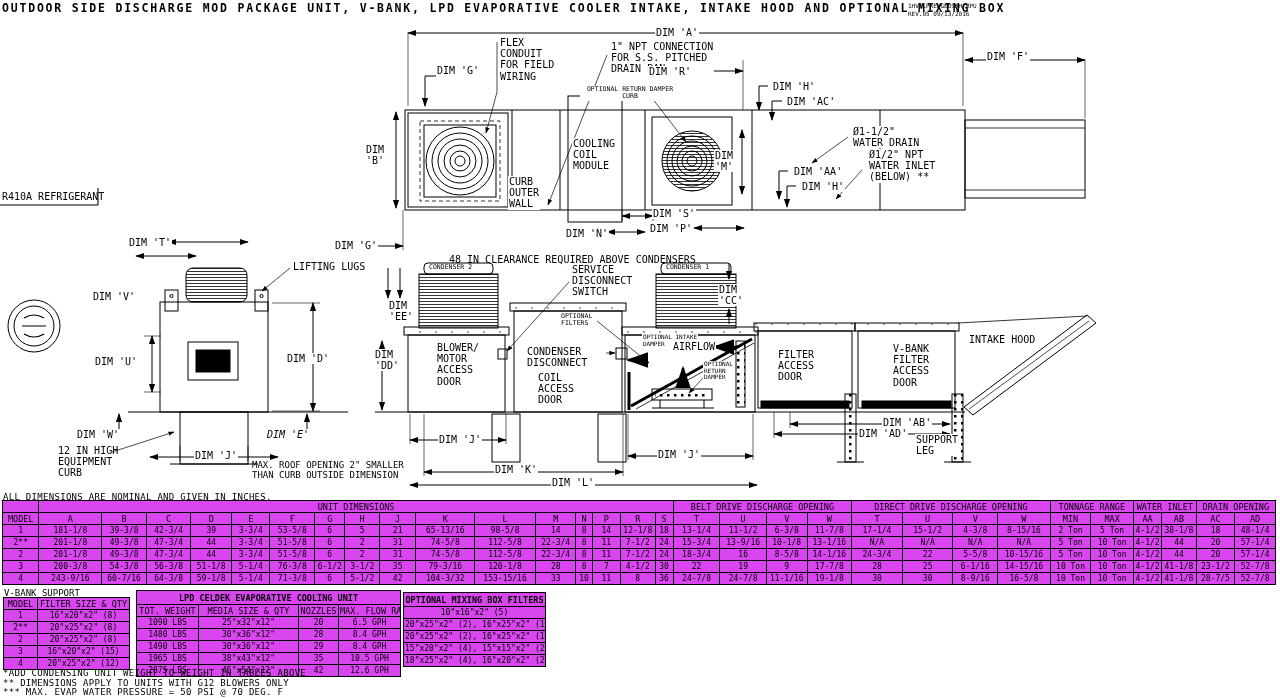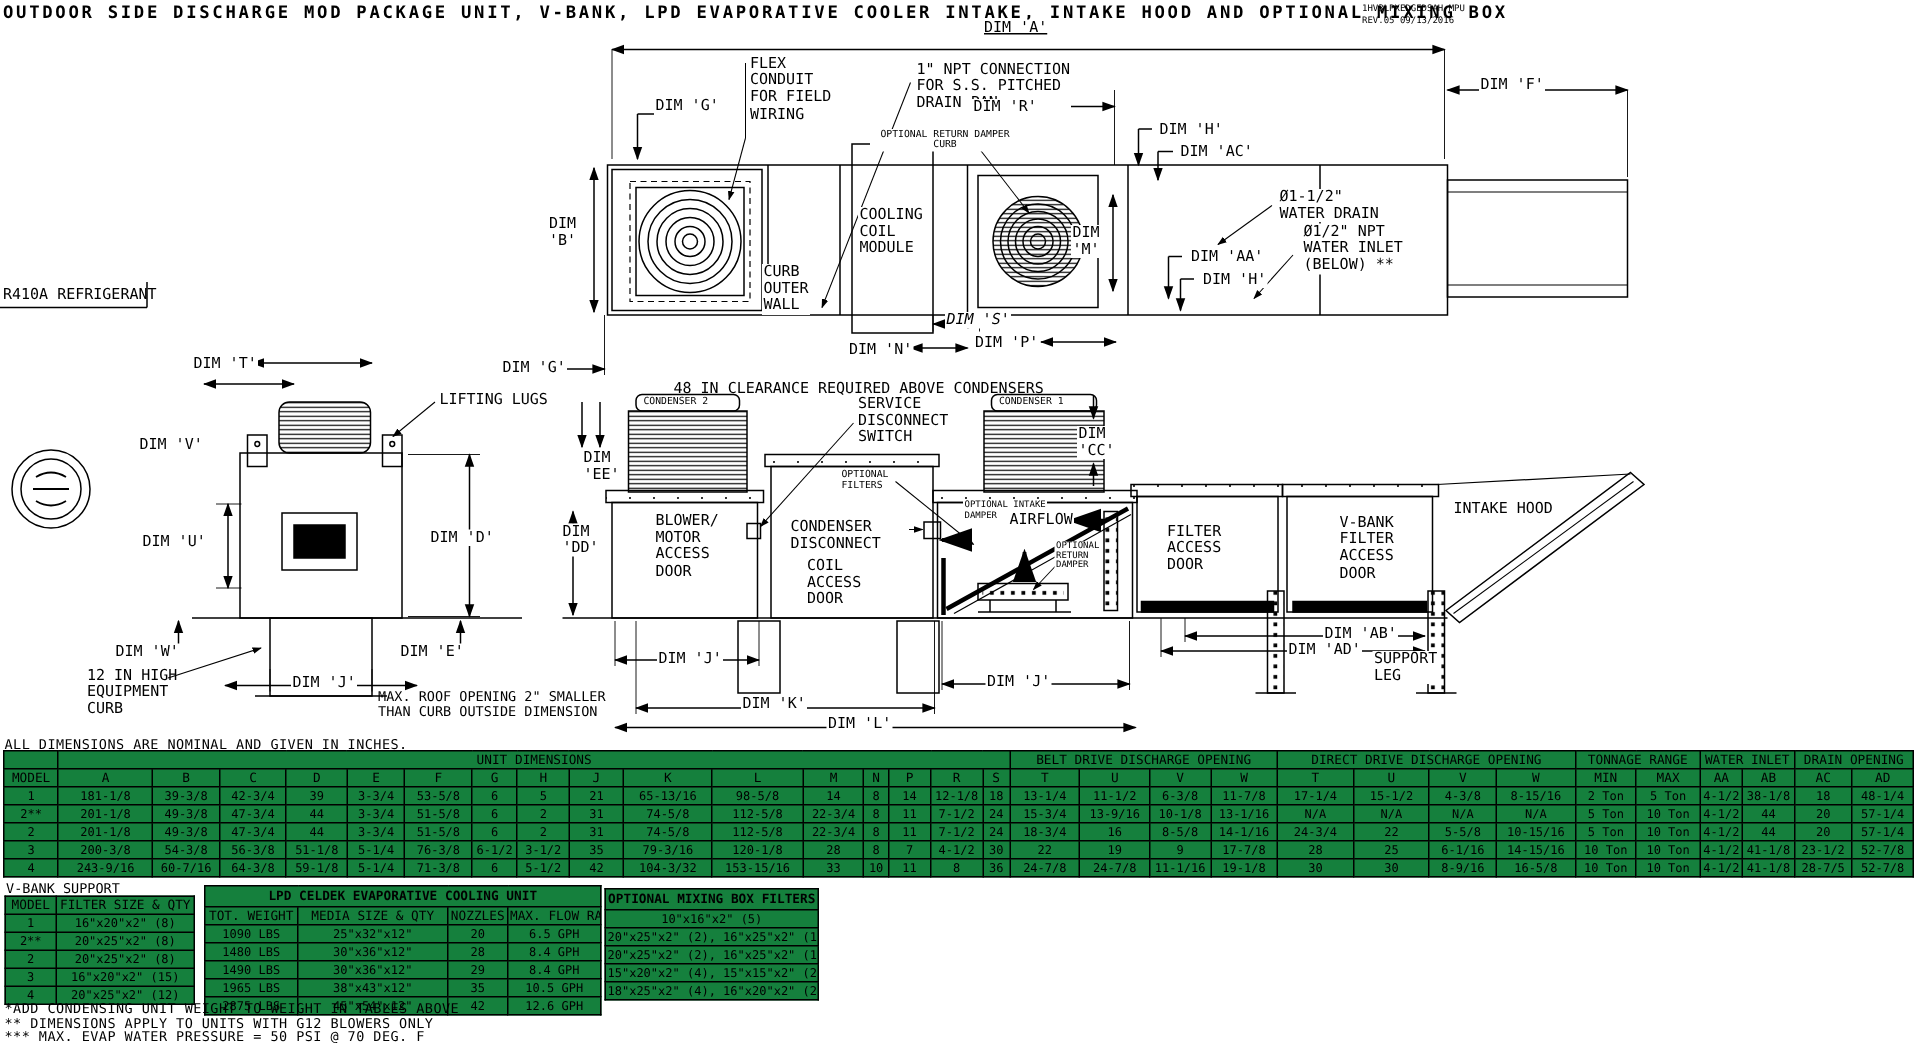--- a/index.html
+++ b/index.html
@@ -5,21 +5,21 @@
   html,body{margin:0;padding:0;background:#fff;}
   #stage{position:relative;width:1280px;height:698px;background:#fff;overflow:hidden;
          font-family:"DejaVu Sans Mono",monospace;color:#000;}
   #title{position:absolute;left:2px;top:1px;font-size:11.5px;font-weight:bold;
          letter-spacing:1.8px;white-space:nowrap;}
   #docblock{position:absolute;left:908px;top:2px;font-size:6px;line-height:1.35;white-space:pre;}
   #dimnote{position:absolute;left:3px;top:492px;font-size:9px;letter-spacing:.3px;white-space:pre;}
   .lbl{position:absolute;white-space:pre;line-height:1.12;font-size:10px;z-index:5;}
   .lbl.bg{background:#fff;padding:0 1px;}
   svg{position:absolute;left:0;top:0;z-index:1;}
-  table.dtable{position:absolute;border-collapse:collapse;background:#15803d;table-layout:fixed;z-index:6;}
+  table.dtable{position:absolute;border-collapse:collapse;background:#d946ef;table-layout:fixed;z-index:6;}
   table.dtable td{border:1px solid #000;font:8px "DejaVu Sans Mono",monospace;text-align:center;
       padding:0 1px;height:11px;white-space:nowrap;overflow:hidden;}
   table.dtable td.ttl{font-weight:bold;font-size:8.5px;height:13px;}
   table.dtable td.hdr{font-size:8.5px;}
   #vbank-title{position:absolute;left:4px;top:588px;font-size:9px;white-space:pre;z-index:6;}
   .footnote{position:absolute;left:3px;font-size:9px;letter-spacing:.3px;white-space:pre;z-index:6;}
 </style>
 </head>
 <body>
 
@@ -213,21 +213,21 @@
     </g>
 
     <g stroke="#000" fill="none" stroke-width="1">
       <circle cx="34" cy="326" r="26"></circle>
         <circle cx="34" cy="326" r="20"></circle>
       <path d="M24,318 q10,-6 20,0 M22,326 h24 M24,334 q10,6 20,0" stroke-width="1.2"></path>
     </g>
   </svg>
 
   <div id="labels">
-      <div class="lbl bg" style="left: 655px; top: 13px; font-size: 10px; text-decoration: underline;">DIM 'A'</div>
+      <div class="lbl bg" style="left: 655px; top: 27px; font-size: 10px;">DIM 'A'</div>
       <div class="lbl bg" style="left: 986px; top: 51px; font-size: 10px;">DIM 'F'</div>
       <div class="lbl" style="left: 437px; top: 65px; font-size: 10px;">DIM 'G'</div>
       <div class="lbl" style="left: 500px; top: 37px; font-size: 10px;">FLEX
 CONDUIT
 FOR FIELD
 WIRING</div>
       <div class="lbl bg" style="left: 610px; top: 41px; font-size: 10px;">1" NPT CONNECTION
 FOR S.S. PITCHED
 DRAIN PAN</div>
       <div class="lbl bg" style="left: 648px; top: 66px; font-size: 10px;">DIM 'R'</div>
@@ -245,36 +245,36 @@
 MODULE</div>
       <div class="lbl bg" style="left: 714px; top: 150px; font-size: 10px;">DIM
 'M'</div>
       <div class="lbl bg" style="left: 852px; top: 126px; font-size: 10px;">Ø1-1/2"
 WATER DRAIN</div>
       <div class="lbl bg" style="left: 868px; top: 149px; font-size: 10px;">Ø1/2" NPT
 WATER INLET
 (BELOW) **</div>
       <div class="lbl bg" style="left: 793px; top: 166px; font-size: 10px;">DIM 'AA'</div>
       <div class="lbl bg" style="left: 801px; top: 181px; font-size: 10px;">DIM 'H'</div>
-      <div class="lbl bg" style="left: 630px; top: 208px; font-size: 10px; font-style: italic;">DIM 'S'</div>
+      <div class="lbl bg" style="left: 652px; top: 208px; font-size: 10px;">DIM 'S'</div>
       <div class="lbl bg" style="left: 565px; top: 228px; font-size: 10px;">DIM 'N'</div>
       <div class="lbl bg" style="left: 649px; top: 223px; font-size: 10px;">DIM 'P'</div>
       <div class="lbl bg" style="left: 334px; top: 240px; font-size: 10px;">DIM 'G'</div>
       <div class="lbl" style="left: 2px; top: 191px; font-size: 10px;">R410A REFRIGERANT</div>
       <div class="lbl bg" style="left: 128px; top: 237px; font-size: 10px;">DIM 'T'</div>
       <div class="lbl bg" style="left: 92px; top: 251px; font-size: 10px; margin-top: 40px;">DIM 'V'</div>
       <div class="lbl" style="left: 293px; top: 261px; font-size: 10px;">LIFTING LUGS</div>
       <div class="lbl bg" style="left: 94px; top: 356px; font-size: 10px;">DIM 'U'</div>
       <div class="lbl bg" style="left: 286px; top: 353px; font-size: 10px;">DIM 'D'</div>
       <div class="lbl bg" style="left: 76px; top: 429px; font-size: 10px;">DIM 'W'</div>
       <div class="lbl" style="left: 58px; top: 445px; font-size: 10px;">12 IN HIGH
 EQUIPMENT
 CURB</div>
       <div class="lbl bg" style="left: 194px; top: 450px; font-size: 10px;">DIM 'J'</div>
-      <div class="lbl bg" style="left: 266px; top: 429px; font-size: 10px;">DIM 'E'</div>
+      <div class="lbl bg" style="left: 266px; top: 429px; font-size: 10px; font-style: italic;">DIM 'E'</div>
       <div class="lbl" style="left: 252px; top: 460px; font-size: 9px;">MAX. ROOF OPENING 2" SMALLER
 THAN CURB OUTSIDE DIMENSION</div>
       <div class="lbl" style="left: 449px; top: 254px; font-size: 10px;">48 IN CLEARANCE REQUIRED ABOVE CONDENSERS</div>
       <div class="lbl" style="left: 429px; top: 264px; font-size: 6.5px;">CONDENSER 2</div>
       <div class="lbl" style="left: 666px; top: 264px; font-size: 6.5px;">CONDENSER 1</div>
       <div class="lbl bg" style="left: 571px; top: 264px; font-size: 10px;">SERVICE
 DISCONNECT
 SWITCH</div>
       <div class="lbl bg" style="left: 718px; top: 284px; font-size: 10px;">DIM
 'CC'</div>

